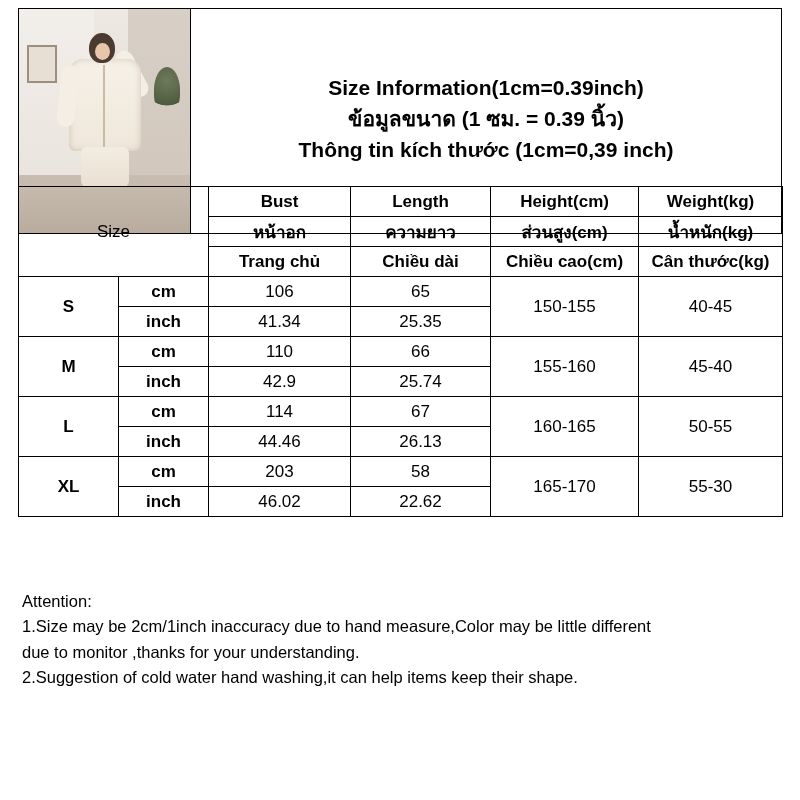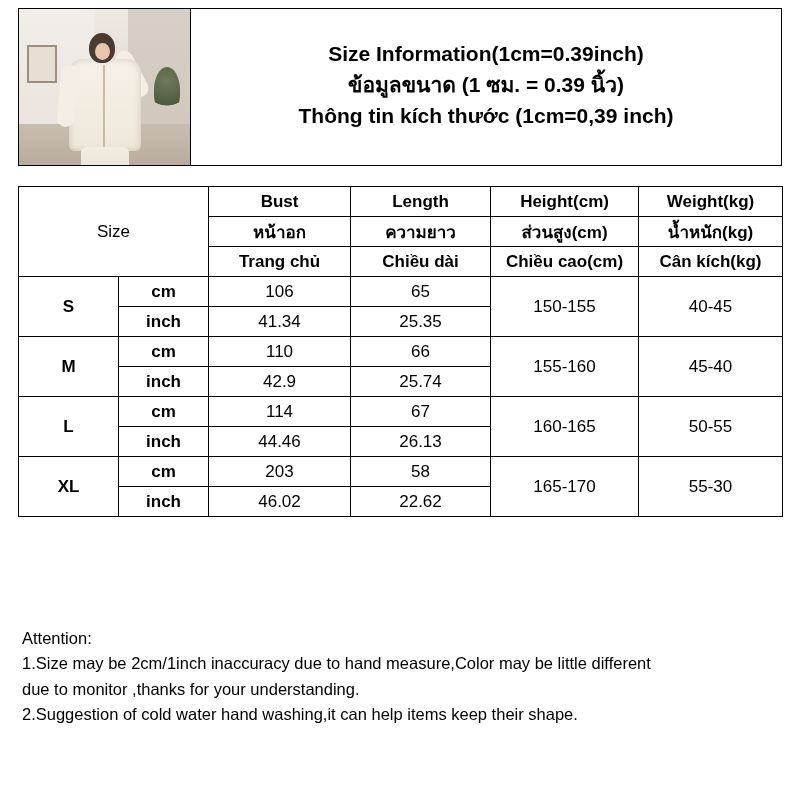--- a/index.html
+++ b/index.html
@@ -20,21 +20,21 @@
     height: 800px;
     box-sizing: border-box;
   }
 
   
   .top-band {
     position: absolute;
     left: 18px;
     top: 8px;
     width: 764px;
-    height: 158px;
+    height: 226px;
     border: 1px solid #000;
     box-sizing: border-box;
     display: flex;
     align-items: stretch;
   }
   .photo {
     width: 172px;
     flex: 0 0 172px;
     border-right: 1px solid #000;
     box-sizing: border-box;
@@ -160,21 +160,21 @@
     margin-left: 44px;
   }
   td.range {
     font-size: 17px;
   }
 
   
   .attention {
     position: absolute;
     left: 18px;
-    top: 623px;
+    top: 586px;
     width: 764px;
     box-sizing: border-box;
     padding: 4px 4px 0 4px;
   }
   .attention p {
     margin: 0 0 2px 0;
     font-size: 16.5px;
     line-height: 1.42;
   }
 </style>
@@ -226,21 +226,21 @@
       <tr>
         <td class="col-hdr">หน้าอก</td>
         <td class="col-hdr">ความยาว</td>
         <td class="col-hdr">ส่วนสูง(cm)</td>
         <td class="col-hdr">น้ำหนัก(kg)</td>
       </tr>
       <tr>
         <td class="col-hdr">Trang chủ</td>
         <td class="col-hdr">Chiều dài</td>
         <td class="col-hdr">Chiều cao(cm)</td>
-        <td class="col-hdr">Cân kích(kg)</td>
+        <td class="col-hdr">Cân thước(kg)</td>
       </tr>
 
       <tr>
         <td class="size-label" rowspan="2">S</td>
         <td class="unit-label">cm</td>
         <td class="val">106</td>
         <td class="val">65</td>
         <td class="range" rowspan="2">150-155</td>
         <td class="range" rowspan="2">40-45</td>
       </tr>

